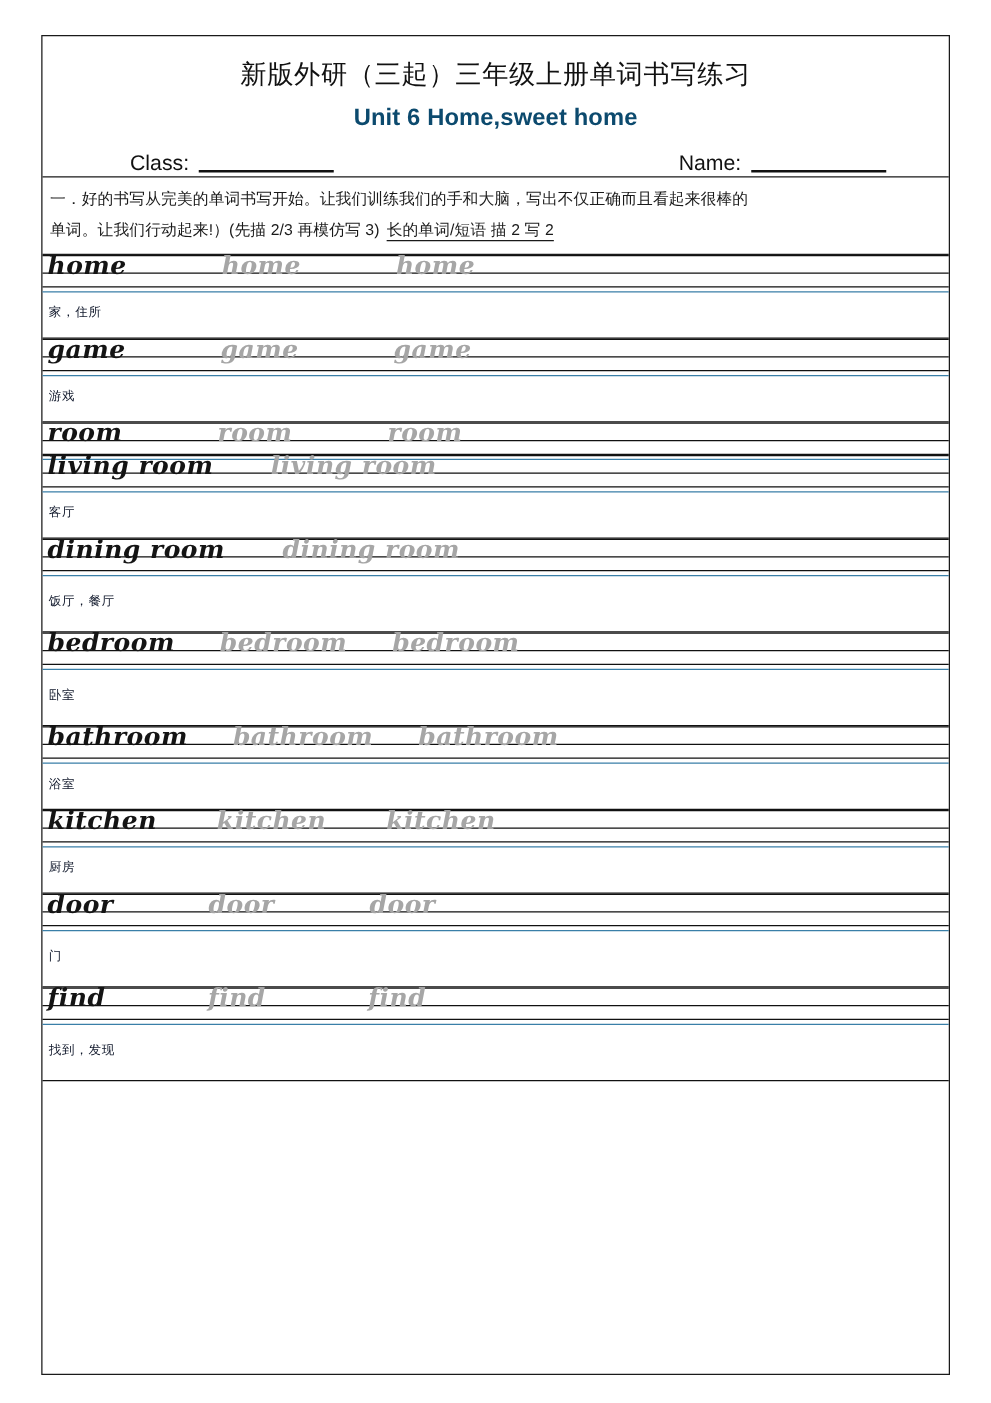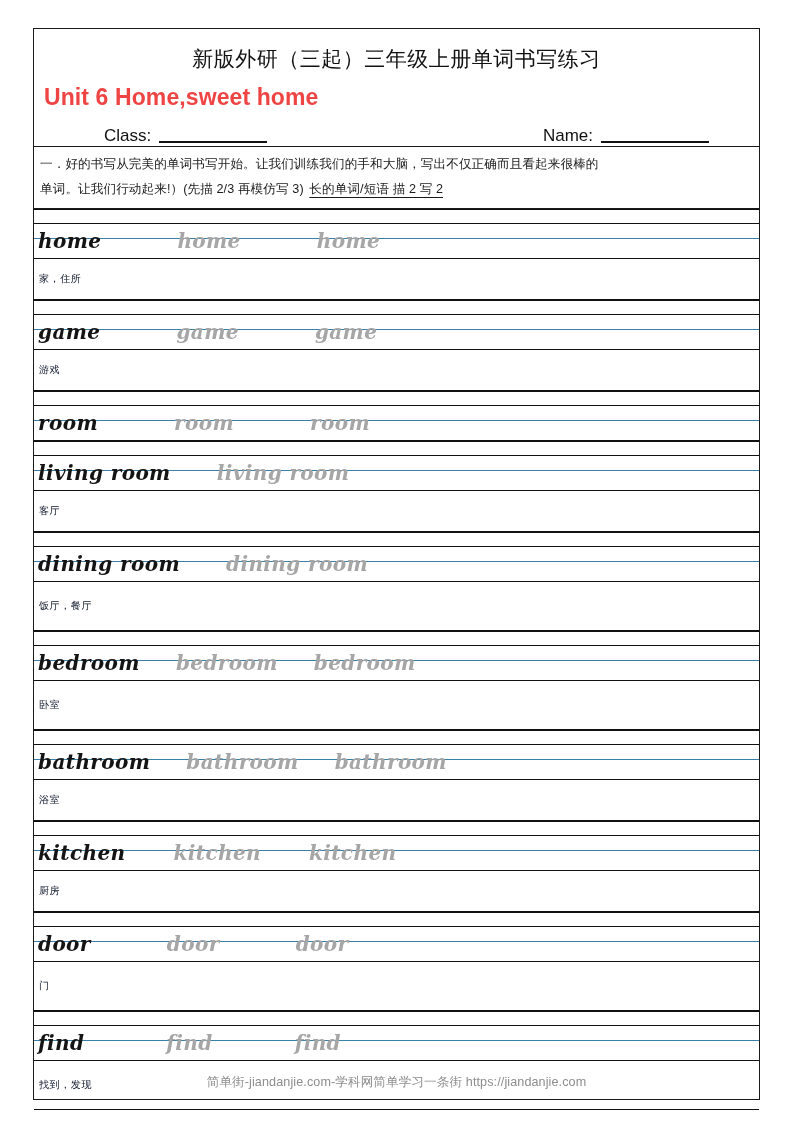--- a/index.html
+++ b/index.html
@@ -25,23 +25,24 @@
   .hdr{padding:10px 10px 0 10px;}
   .title{
     text-align:center;
     font-size:21px;
     letter-spacing:.5px;
     color:#111;
     font-family:Liberation Mono, monospace;
     margin-top:6px;
   }
   .subtitle{
-    font-size:23px;
+    text-align:center;
+    font-size:19px;
     font-weight:bold;
-    color:#ef4444;
+    color:#0c4a6e;
     margin-top:11px;
     letter-spacing:.1px;
   }
   .namerow{
     display:flex;
     margin-top:15px;
     padding:0 40px 0 60px;
     font-size:17px;
     color:#111;
     align-items:flex-start;
@@ -71,21 +72,21 @@
   .instr .u{
     text-decoration:underline;
     text-underline-offset:4px;
     padding:0 2px;
   }
 
   
   .rows{width:100%;}
   .wordrow{
     position:relative;
-    height:50px;
+    height:26px;
     box-sizing:border-box;
     border-top:1.1px solid #111;     
     border-bottom:1.1px solid #111;  
   }
   .wordrow .midline{
     position:absolute;left:0;right:0;
     top:13px;
     border-top:1.1px solid #111;     
   }
   .wordrow .baseline{
@@ -260,15 +261,14 @@
           <div class="baseline"></div>
           <div class="words">
             <span class="w dark">find</span>
             <span class="w trace" style="margin-left: 82px;">find</span>
             <span class="w trace" style="margin-left: 82px;">find</span>
           </div>
         </div>
         <div class="transrow tall">找到，发现</div>
       </div>
 
-    <div class="footer">简单街-jiandanjie.com-学科网简单学习一条街 https://jiandanjie.com</div>
   </div>
 </div>
 
 </body></html>

